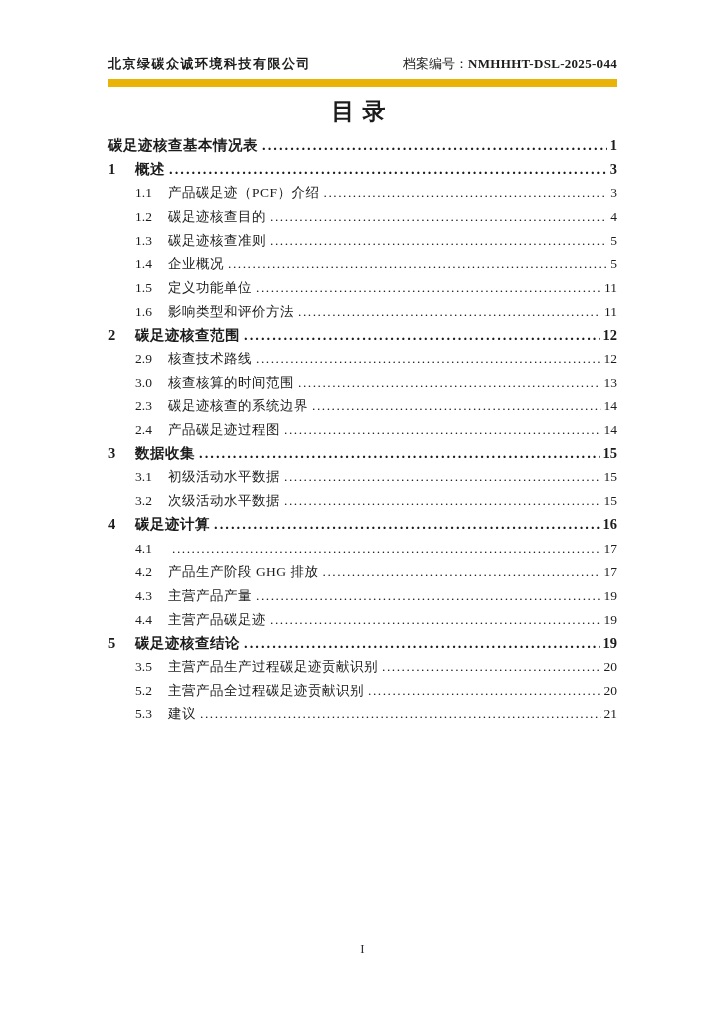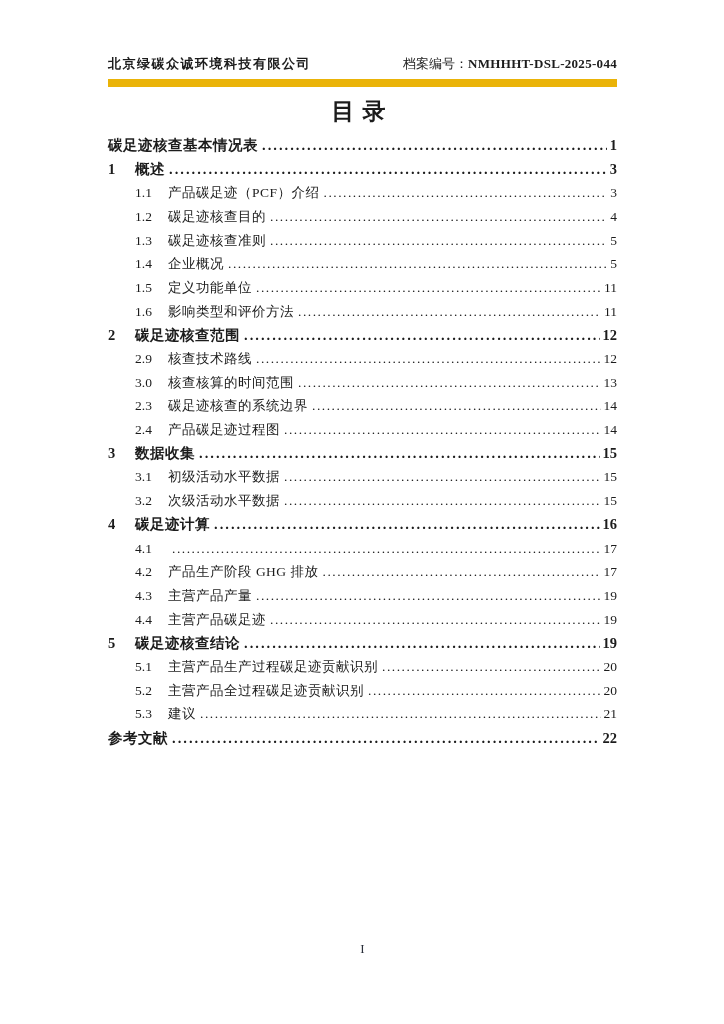--- a/index.html
+++ b/index.html
@@ -251,40 +251,34 @@
       <span class="toc-dots"></span>
       <span class="toc-page">19</span>
     </div>
       <div class="toc-row level0">
       <span class="toc-num">5</span>
       <span class="toc-label">碳足迹核查结论</span>
       <span class="toc-dots"></span>
       <span class="toc-page">19</span>
     </div>
       <div class="toc-row level1">
-      <span class="toc-num">5.1</span>
+      <span class="toc-num">3.5</span>
       <span class="toc-label">主营产品生产过程碳足迹贡献识别</span>
       <span class="toc-dots"></span>
       <span class="toc-page">20</span>
     </div>
       <div class="toc-row level1">
       <span class="toc-num">5.2</span>
       <span class="toc-label">主营产品全过程碳足迹贡献识别</span>
       <span class="toc-dots"></span>
       <span class="toc-page">20</span>
     </div>
       <div class="toc-row level1">
       <span class="toc-num">5.3</span>
       <span class="toc-label">建议</span>
       <span class="toc-dots"></span>
       <span class="toc-page">21</span>
     </div>
-      <div class="toc-row level0">
-
-      <span class="toc-label">参考文献</span>
-      <span class="toc-dots"></span>
-      <span class="toc-page">22</span>
-    </div>
     </div>
 
   <div class="doc-footer">I</div>
 
 </div>
 
 </body></html>

